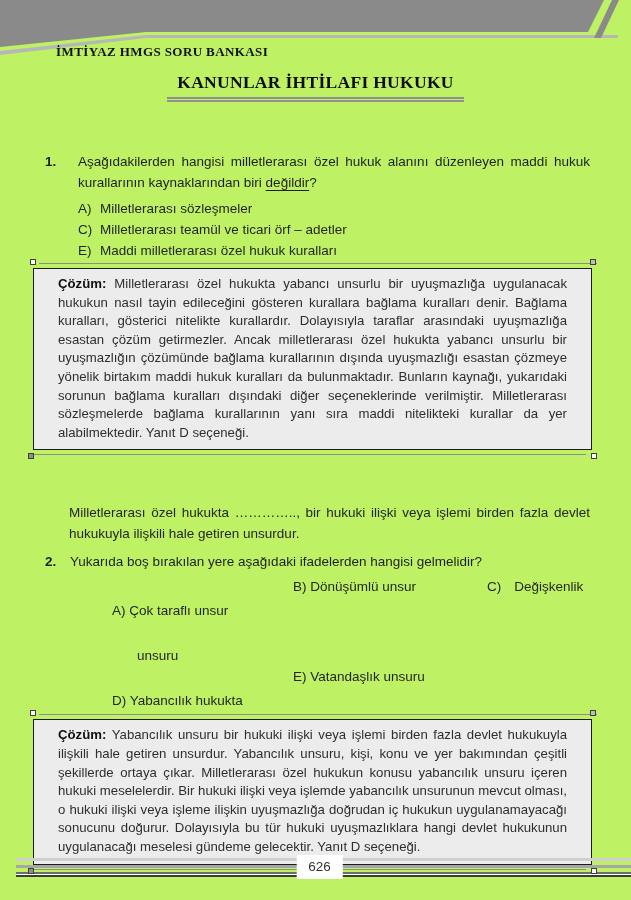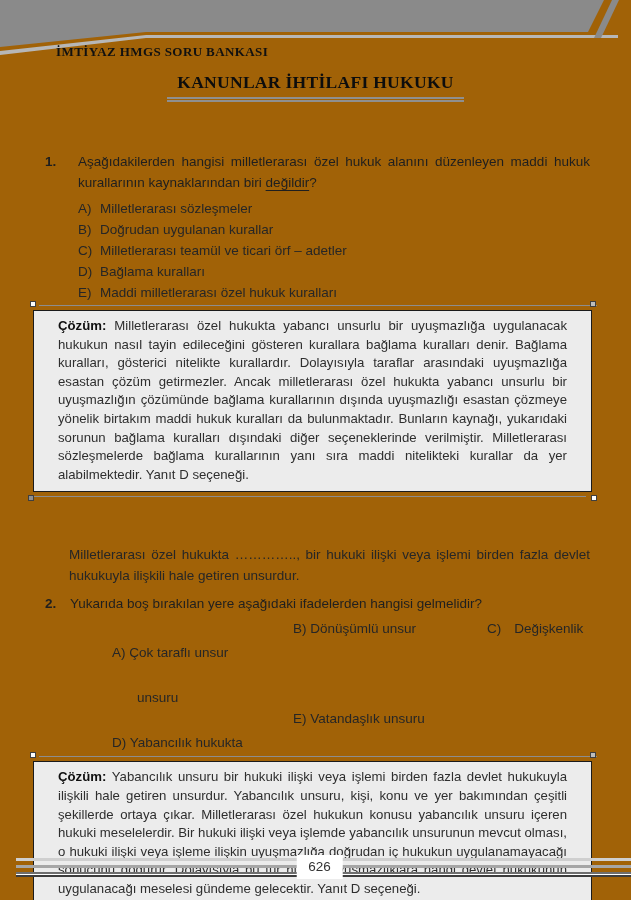--- a/index.html
+++ b/index.html
@@ -5,21 +5,21 @@
   :root{
     --banner-gray:#8a8a8a; --banner-echo:#b7b7b7;
     --box-bg:#ececec; --box-border:#1b1b1b;
     --title-underline:#8f8f8f; --text-dark:#1f1f1f; --text-body:#2e2e2e;
     --stripe-light:#cfcfcf; --stripe-mid:#a6a6a6; --stripe-dark:#3c3c3c;
   }
   *{box-sizing:border-box; margin:0; padding:0;}
   html,body{background:#fff;}
   .page{
     position:relative; width:631px; height:900px; margin:0 auto;
-    background:#a16207; overflow:hidden;
+    background:#bef264; overflow:hidden;
     font-family:"Liberation Sans","DejaVu Sans",sans-serif;
     color:var(--text-body);
   }
   
   .banner{position:absolute; left:0; top:0; width:631px; height:58px;}
   .banner-main{position:absolute; inset:0; background:var(--banner-gray);
     clip-path:polygon(0 0,604px 0,588px 32px,146px 32px,0 47px);}
   .banner-echo{position:absolute; inset:0; background:var(--banner-echo);
     clip-path:polygon(0 51px,146px 35px,618px 35px,618px 38px,146px 38px,0 55px);}
   .banner-strip{position:absolute; inset:0; background:var(--banner-gray);
@@ -103,23 +103,21 @@
     <h1 class="title">KANUNLAR İHTİLAFI HUKUKU</h1>
   </div>
 
   <section class="question q1">
     <div class="q-row">
       <span class="q-num">1.</span>
       <p class="q-text"><span>Aşağıdakilerden hangisi milletlerarası özel hukuk alanını düzenleyen maddi hukuk kurallarının kaynaklarından biri </span><span class="u">değildir</span><span>?</span></p>
     </div>
     <ul class="options">
       <li class="option"><span class="opt-label">A)</span><span>Milletlerarası sözleşmeler</span></li>
-      <li class="option"><span class="opt-label">B)</span><span>Doğrudan uygulanan kurallar</span></li>
       <li class="option"><span class="opt-label">C)</span><span>Milletlerarası teamül ve ticari örf – adetler</span></li>
-      <li class="option"><span class="opt-label">D)</span><span>Bağlama kuralları</span></li>
       <li class="option"><span class="opt-label">E)</span><span>Maddi milletlerarası özel hukuk kuralları</span></li>
     </ul>
   </section>
 
   <div class="solution-box">
     <span class="pin pin-tl"></span>
     <span class="pin pin-tr"></span>
     <span class="pin pin-bl"></span>
     <span class="pin pin-br"></span>
     <p class="sol-text"><b>Çözüm:</b> <span>Milletlerarası özel hukukta yabancı unsurlu bir uyuşmazlığa uygulanacak hukukun nasıl tayin edileceğini gösteren kurallara bağlama kuralları denir. Bağlama kuralları, gösterici nitelikte kurallardır. Dolayısıyla taraflar arasındaki uyuşmazlığa esastan çözüm getirmezler. Ancak milletlerarası özel hukukta yabancı unsurlu bir uyuşmazlığın çözümünde bağlama kurallarının dışında uyuşmazlığı esastan çözmeye yönelik birtakım maddi hukuk kuralları da bulunmaktadır. Bunların kaynağı, yukarıdaki sorunun bağlama kuralları dışındaki diğer seçeneklerinde verilmiştir. Milletlerarası sözleşmelerde bağlama kurallarının yanı sıra maddi nitelikteki kurallar da yer alabilmektedir. Yanıt D seçeneği.</span></p>

